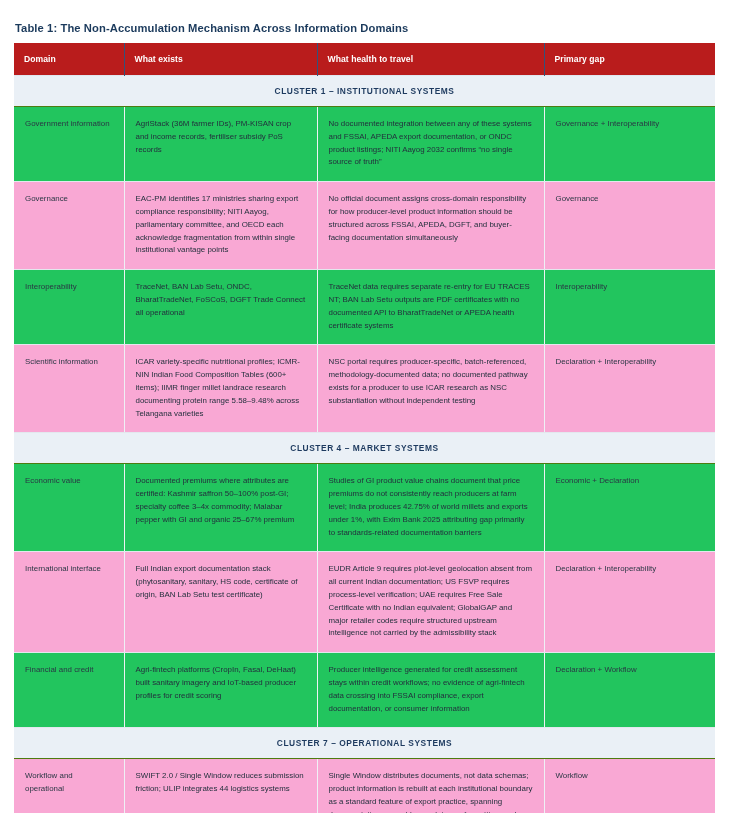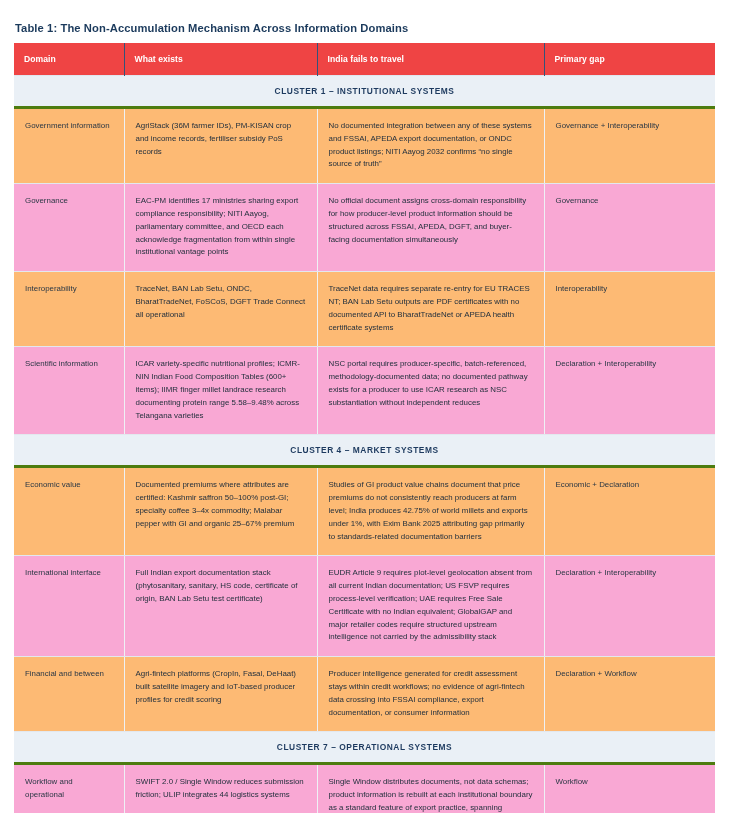--- a/index.html
+++ b/index.html
@@ -33,55 +33,55 @@
     width: 701px;
     table-layout: fixed;
     font-size: 8px;
   }
   table.matrix col.c-domain   { width: 110px; }
   table.matrix col.c-exists   { width: 193px; }
   table.matrix col.c-fails    { width: 227px; }
   table.matrix col.c-gap      { width: 171px; }
 
   thead th {
-    background: #ef4444;
+    background: #b91c1c;
     color: #ffffff;
     font-size: 8.6px;
     font-weight: bold;
     text-align: left;
     padding: 11px 10px 11px 10px;
     border-right: 1px solid #33527a;
     vertical-align: middle;
     letter-spacing: 0.05px;
   }
   thead th:last-child { border-right: none; }
 
   tr.cluster-row td {
     background: #eaf0f6;
     color: #1d3a5f;
     font-size: 8.4px;
     font-weight: bold;
     text-align: center;
     letter-spacing: 0.55px;
     padding: 10px 6px 10px 6px;
-    border-bottom: 3px solid #4d7c0f;
+    border-bottom: 1px solid #4d7c0f;
     border-top: 1px solid #dfe6ee;
   }
 
   tbody td.cell {
     vertical-align: top;
     padding: 11px 11px 12px 11px;
     border-bottom: 1px solid #e3e8ee;
     border-right: 1px solid #eef1f5;
     line-height: 1.62;
     font-size: 7.9px;
     color: #23303d;
   }
   tbody td.cell:last-child { border-right: none; }
-  tbody tr.data-row.odd td.cell { background: #fdba74; }
+  tbody tr.data-row.odd td.cell { background: #22c55e; }
   tbody tr.data-row.even td.cell { background: #f9a8d4; }
 
   td.cell.domain-cell { color: #2a3744; }
   td.cell.gap-cell { color: #2a3744; }
 </style>
 </head>
 <body>
 
 <div class="page">
 
@@ -91,21 +91,21 @@
     <colgroup>
       <col class="c-domain">
       <col class="c-exists">
       <col class="c-fails">
       <col class="c-gap">
     </colgroup>
     <thead>
       <tr>
         <th>Domain</th>
         <th>What exists</th>
-        <th>India fails to travel</th>
+        <th>What health to travel</th>
         <th>Primary gap</th>
       </tr>
     </thead>
     <tbody>
 
       <tr class="cluster-row">
         <td colspan="4">CLUSTER 1 – INSTITUTIONAL SYSTEMS</td>
       </tr>
       <tr class="data-row odd">
         <td class="cell domain-cell">Government information</td>
@@ -122,42 +122,42 @@
       <tr class="data-row odd">
         <td class="cell domain-cell">Interoperability</td>
         <td class="cell">TraceNet, BAN Lab Setu, ONDC, BharatTradeNet, FoSCoS, DGFT Trade Connect all operational</td>
         <td class="cell">TraceNet data requires separate re-entry for EU TRACES NT; BAN Lab Setu outputs are PDF certificates with no documented API to BharatTradeNet or APEDA health certificate systems</td>
         <td class="cell gap-cell">Interoperability</td>
       </tr>
 
       <tr class="data-row even">
         <td class="cell domain-cell">Scientific information</td>
         <td class="cell">ICAR variety-specific nutritional profiles; ICMR-NIN Indian Food Composition Tables (600+ items); IIMR finger millet landrace research documenting protein range 5.58–9.48% across Telangana varieties</td>
-        <td class="cell">NSC portal requires producer-specific, batch-referenced, methodology-documented data; no documented pathway exists for a producer to use ICAR research as NSC substantiation without independent reduces</td>
+        <td class="cell">NSC portal requires producer-specific, batch-referenced, methodology-documented data; no documented pathway exists for a producer to use ICAR research as NSC substantiation without independent testing</td>
         <td class="cell gap-cell">Declaration + Interoperability</td>
       </tr>
 
       <tr class="cluster-row">
         <td colspan="4">CLUSTER 4 – MARKET SYSTEMS</td>
       </tr>
       <tr class="data-row odd">
         <td class="cell domain-cell">Economic value</td>
         <td class="cell">Documented premiums where attributes are certified: Kashmir saffron 50–100% post-GI; specialty coffee 3–4x commodity; Malabar pepper with GI and organic 25–67% premium</td>
         <td class="cell">Studies of GI product value chains document that price premiums do not consistently reach producers at farm level; India produces 42.75% of world millets and exports under 1%, with Exim Bank 2025 attributing gap primarily to standards-related documentation barriers</td>
         <td class="cell gap-cell">Economic + Declaration</td>
       </tr>
       <tr class="data-row even">
         <td class="cell domain-cell">International interface</td>
         <td class="cell">Full Indian export documentation stack (phytosanitary, sanitary, HS code, certificate of origin, BAN Lab Setu test certificate)</td>
         <td class="cell">EUDR Article 9 requires plot-level geolocation absent from all current Indian documentation; US FSVP requires process-level verification; UAE requires Free Sale Certificate with no Indian equivalent; GlobalGAP and major retailer codes require structured upstream intelligence not carried by the admissibility stack</td>
         <td class="cell gap-cell">Declaration + Interoperability</td>
       </tr>
       <tr class="data-row odd">
-        <td class="cell domain-cell">Financial and between</td>
-        <td class="cell">Agri-fintech platforms (CropIn, Fasal, DeHaat) built satellite imagery and IoT-based producer profiles for credit scoring</td>
+        <td class="cell domain-cell">Financial and credit</td>
+        <td class="cell">Agri-fintech platforms (CropIn, Fasal, DeHaat) built sanitary imagery and IoT-based producer profiles for credit scoring</td>
         <td class="cell">Producer intelligence generated for credit assessment stays within credit workflows; no evidence of agri-fintech data crossing into FSSAI compliance, export documentation, or consumer information</td>
         <td class="cell gap-cell">Declaration + Workflow</td>
       </tr>
 
       <tr class="cluster-row">
         <td colspan="4">CLUSTER 7 – OPERATIONAL SYSTEMS</td>
       </tr>
       <tr class="data-row even">
         <td class="cell domain-cell">Workflow and operational</td>
         <td class="cell">SWIFT 2.0 / Single Window reduces submission friction; ULIP integrates 44 logistics systems</td>

